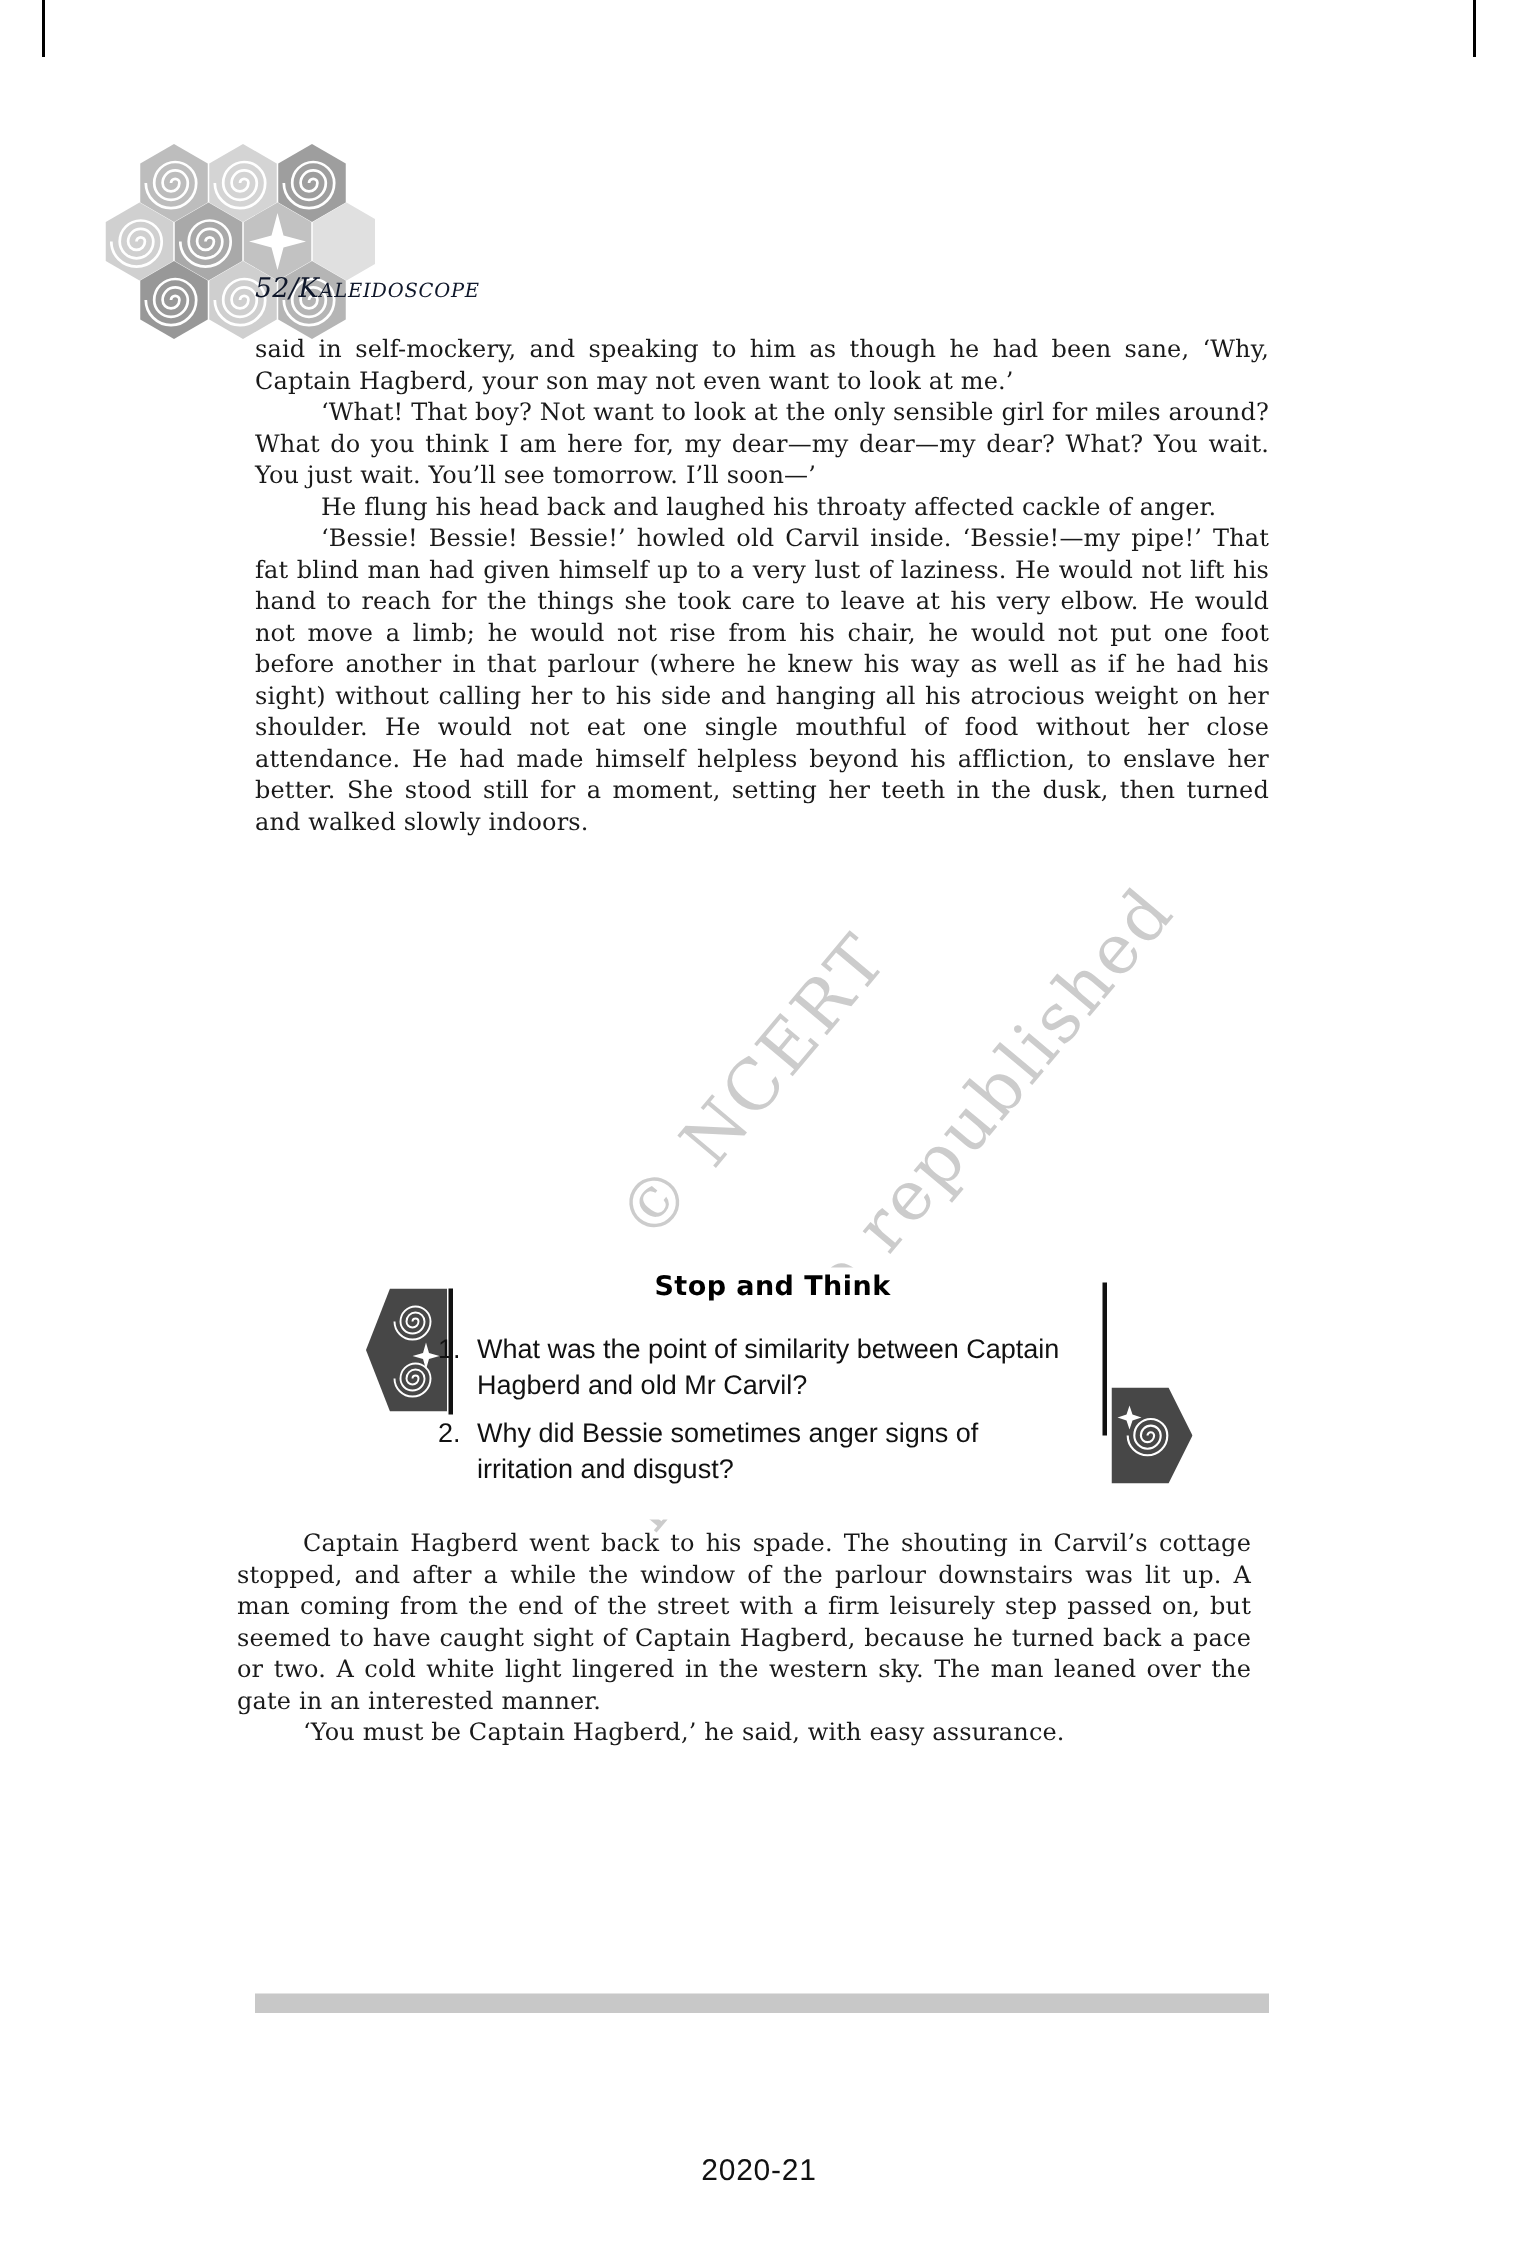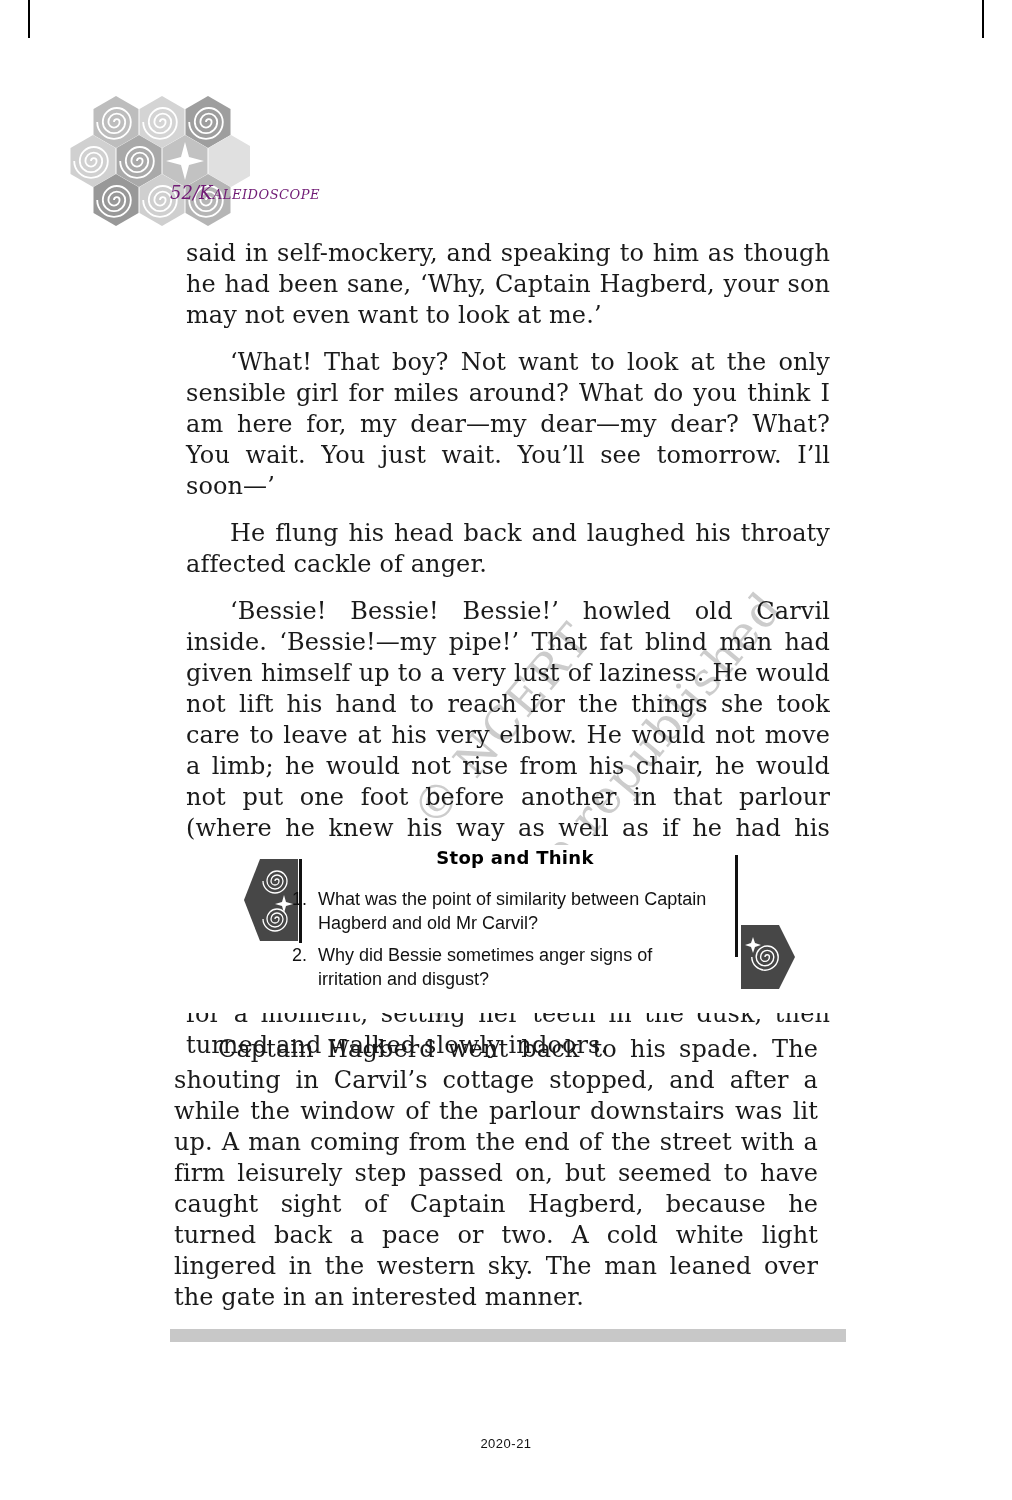--- a/index.html
+++ b/index.html
@@ -29,21 +29,21 @@
     width: 180px;
     height: 148px;
   }
 
   .running-head {
     position: absolute;
     left: 170px;
     top: 182px;
     font-style: italic;
     font-size: 18px;
-    color: #701a75;
+    color: #0f172a;
     z-index: 3;
   }
   .running-head .book-title { font-variant: small-caps; letter-spacing: 0.5px; }
 
   .watermark {
     position: absolute;
     left: 300px;
     top: 545px;
     width: 500px;
     height: 440px;
@@ -70,23 +70,23 @@
     z-index: 2;
   }
   .body-text-2 {
     position: absolute;
     left: 158px;
     top: 1018px;
     width: 676px;
     z-index: 2;
   }
   .para {
-    margin: 16px;
-    font-size: 24px;
-    line-height: 31px;
+    margin: 0;
+    font-size: 16px;
+    line-height: 21px;
     text-align: justify;
     letter-spacing: 0.1px;
   }
   .para.indent { text-indent: 44px; }
 
   .stop-think {
     position: absolute;
     left: 170px;
     top: 845px;
     width: 676px;
@@ -125,21 +125,21 @@
     background: #c8c8c8;
   }
 
   .footer {
     position: absolute;
     left: 0;
     top: 1436px;
     width: 1012px;
     text-align: center;
     font-family: "Liberation Sans", sans-serif;
-    font-size: 13px;
+    font-size: 20px;
     letter-spacing: 0.5px;
     color: #111;
   }
 </style>
 </head>
 <body>
 
 <div class="page">
 
   <div class="corner-mark left"></div>
@@ -215,19 +215,20 @@
       </div>
       <div class="st-item">
         <span class="q-num">2.</span>
         <span class="q-text">Why did Bessie sometimes anger signs of irritation and disgust?</span>
       </div>
     </div>
   </div>
 
   <div class="body-text-2">
     <p class="para indent">Captain Hagberd went back to his spade. The shouting in Carvil’s cottage stopped, and after a while the window of the parlour downstairs was lit up. A man coming from the end of the street with a firm leisurely step passed on, but seemed to have caught sight of Captain Hagberd, because he turned back a pace or two. A cold white light lingered in the western sky. The man leaned over the gate in an interested manner.</p>
+    <p class="para indent">‘You must be Captain Hagberd,’ he said, with easy assurance.</p>
   </div>
 
   <div class="gray-bar"></div>
 
   <div class="footer">2020-21</div>
 
 </div>
 
 </body></html>

